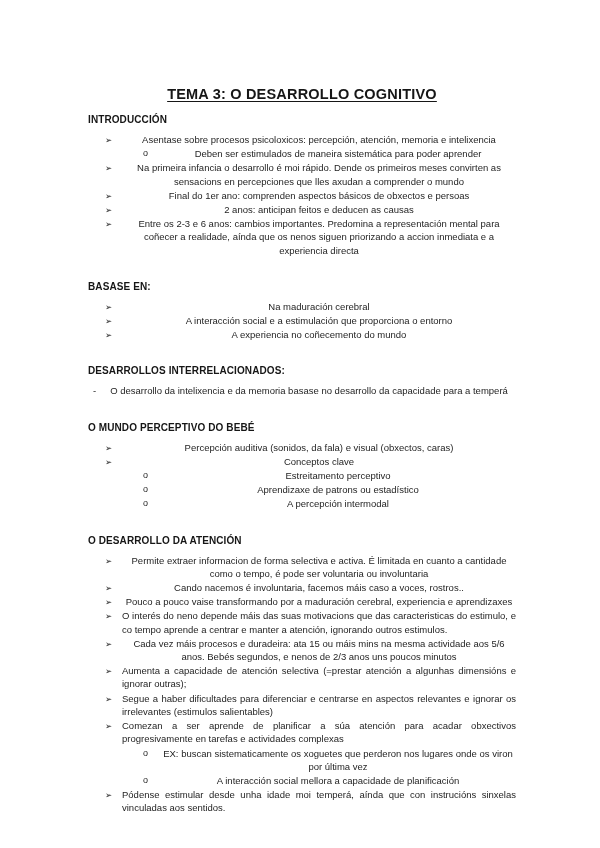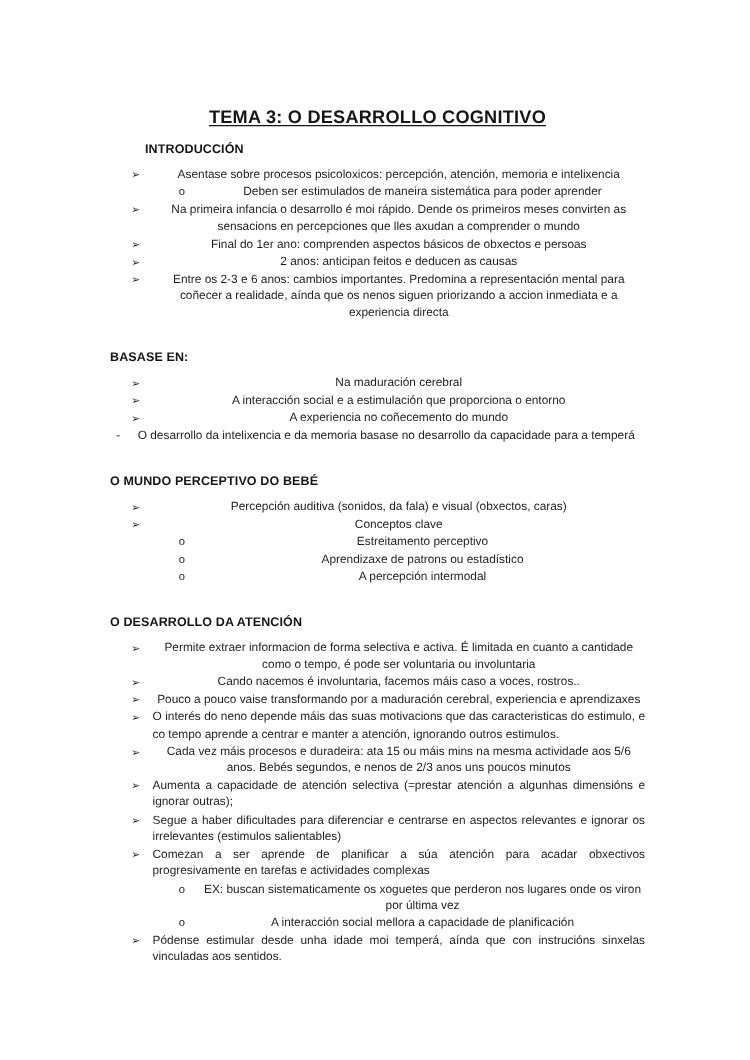--- a/index.html
+++ b/index.html
@@ -35,21 +35,20 @@
   }
   .sec-heading {
     font-size: 10px;
     font-weight: bold;
     margin: 24px 0 8px 0;
     color: #161616;
     letter-spacing: 0.1px;
   }
   .doc-section:first-child .sec-heading {
     margin-top: 8px;
-    margin-left: 28px;
   }
   .item {
     display: flex;
     font-size: 9.5px;
     line-height: 13.2px;
     margin-bottom: 1px;
   }
   .item .marker {
     flex: 0 0 17px;
     color: #1e1e1e;
@@ -115,20 +114,21 @@
         <div class="item lvl1">
           <span class="marker arrow">➢</span>
           <span class="txt"><span>A interacción social e a estimulación que proporciona o entorno</span></span>
         </div>
         <div class="item lvl1">
           <span class="marker arrow">➢</span>
           <span class="txt"><span>A experiencia no coñecemento do mundo</span></span>
         </div>
       </section>
       <section class="doc-section">
+        <h2 class="sec-heading">DESARROLLOS INTERRELACIONADOS:</h2>
         <div class="item lvl0">
           <span class="marker dash">-</span>
           <span class="txt"><span>O desarrollo da intelixencia e da memoria basase no desarrollo da capacidade para a temperá</span></span>
         </div>
       </section>
       <section class="doc-section">
         <h2 class="sec-heading">O MUNDO PERCEPTIVO DO BEBÉ</h2>
         <div class="item lvl1">
           <span class="marker arrow">➢</span>
           <span class="txt"><span>Percepción auditiva (sonidos, da fala) e visual (obxectos, caras)</span></span>

